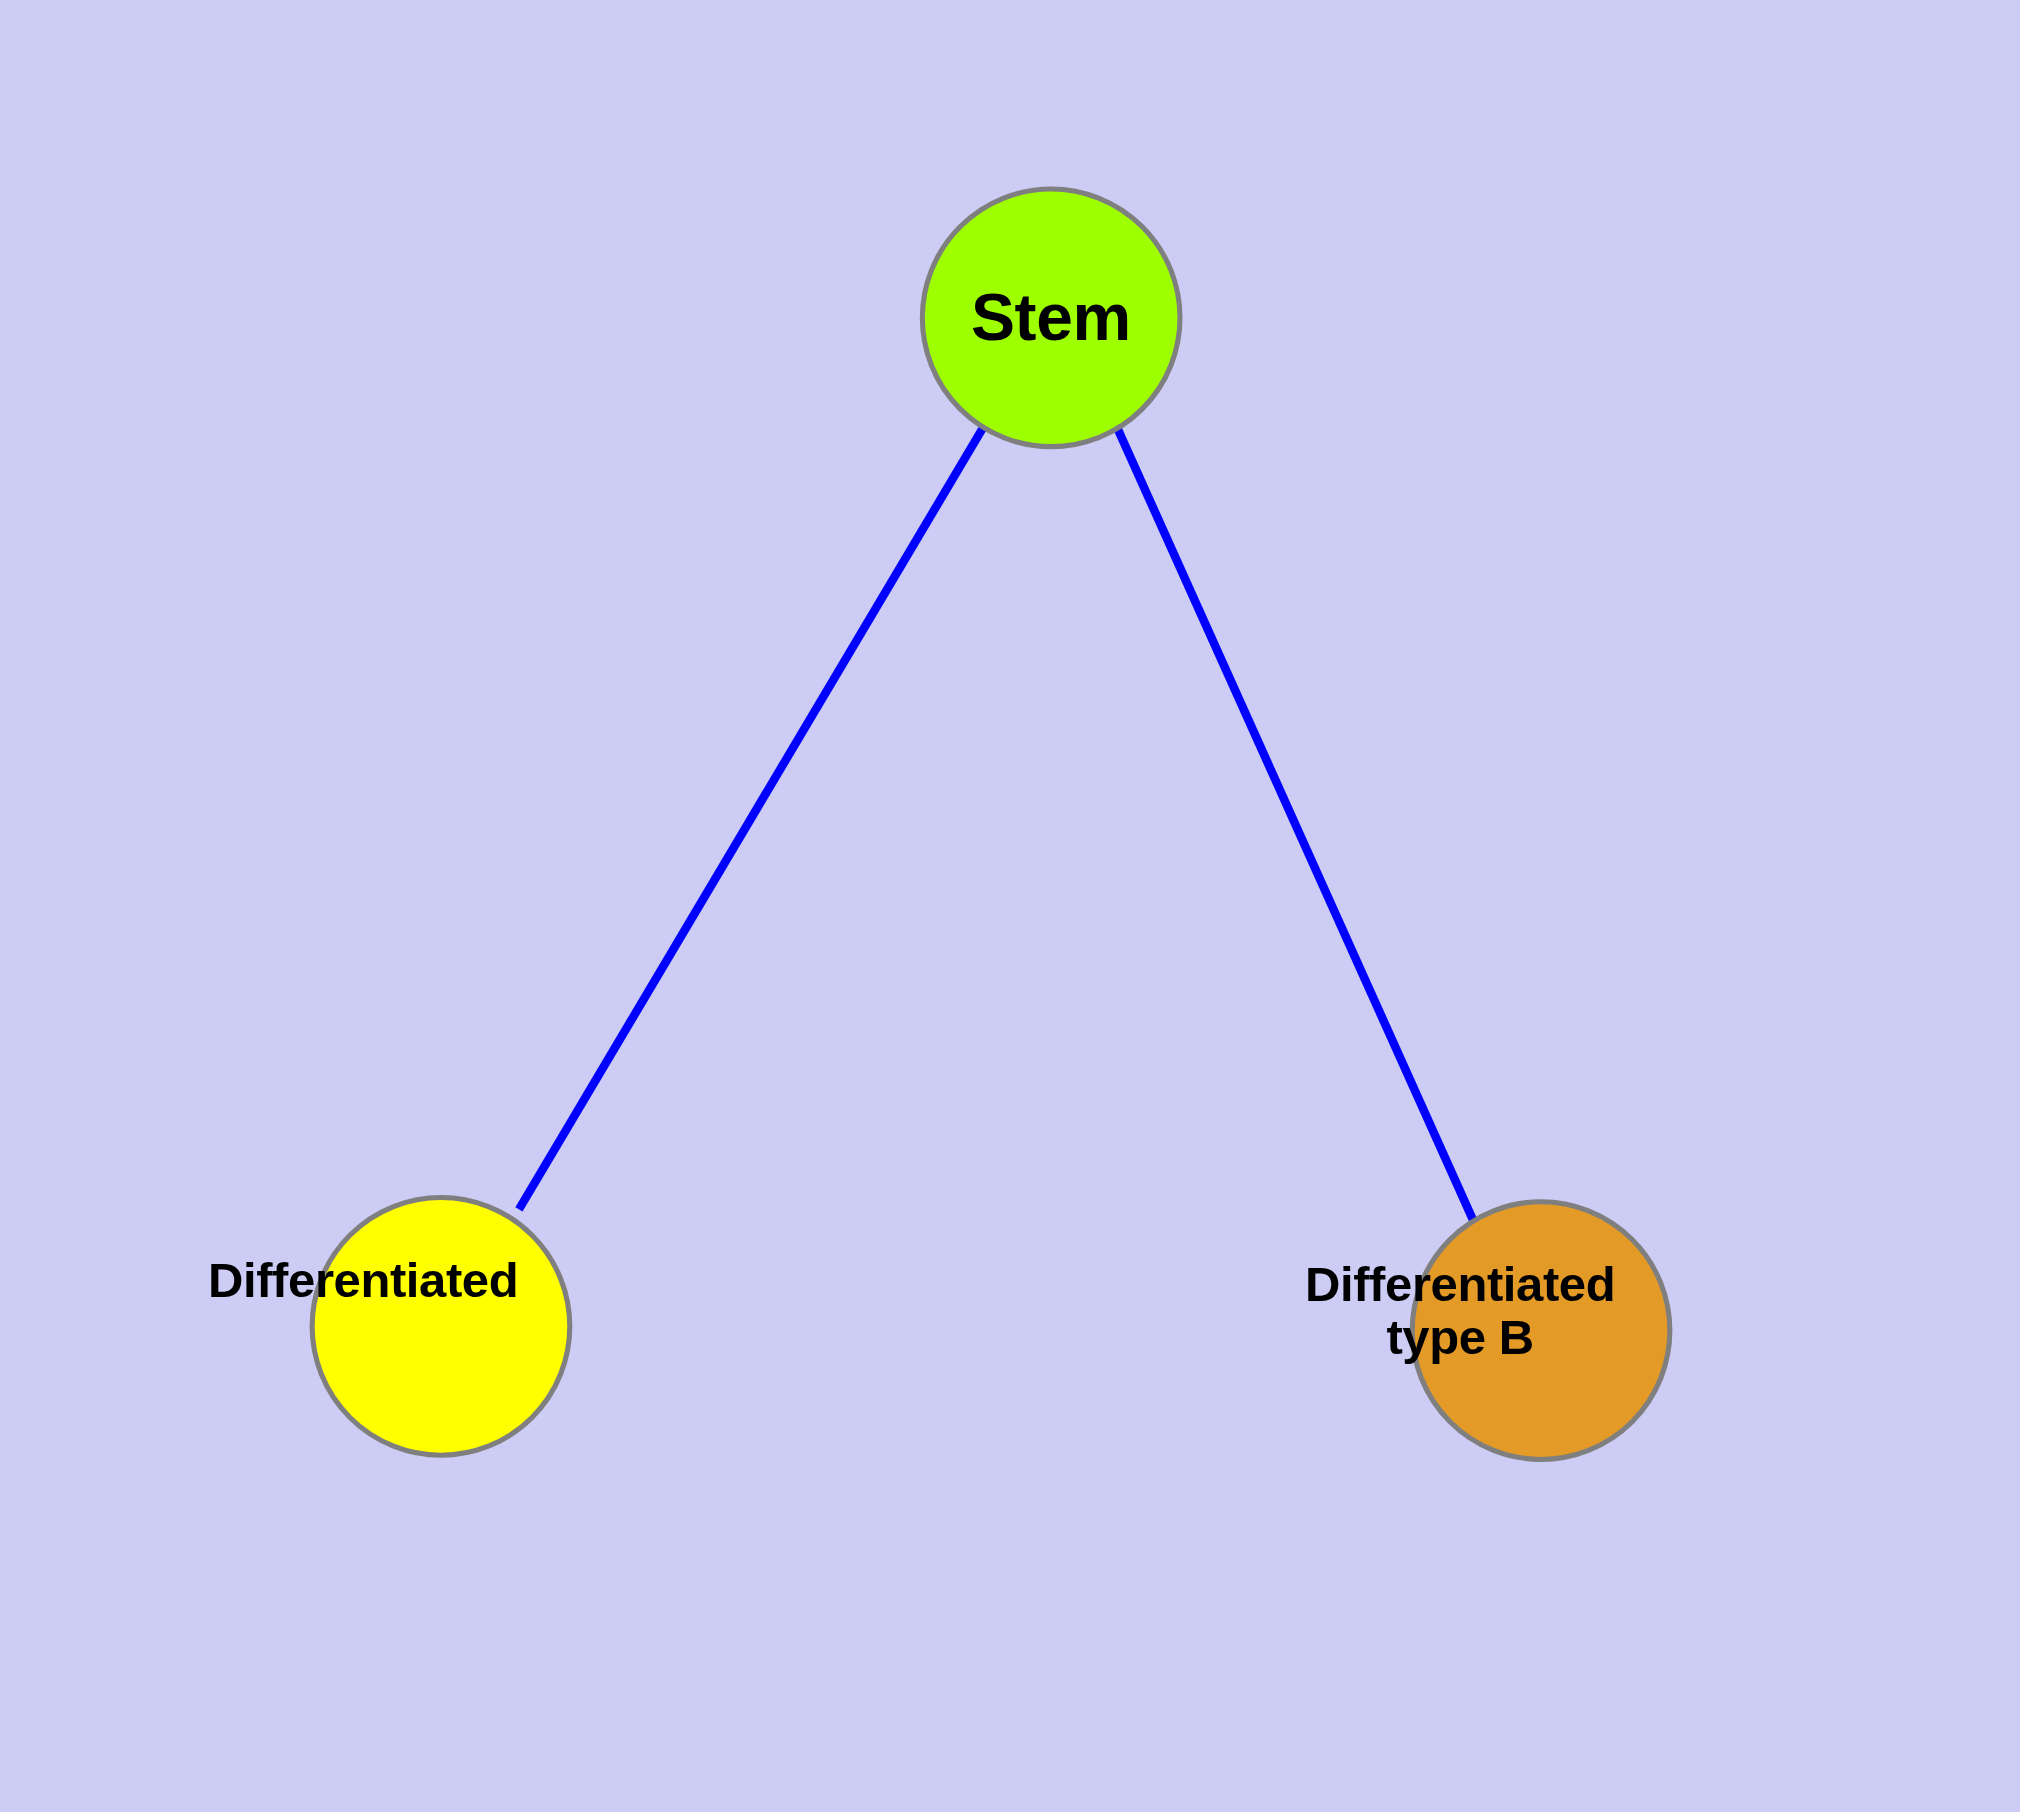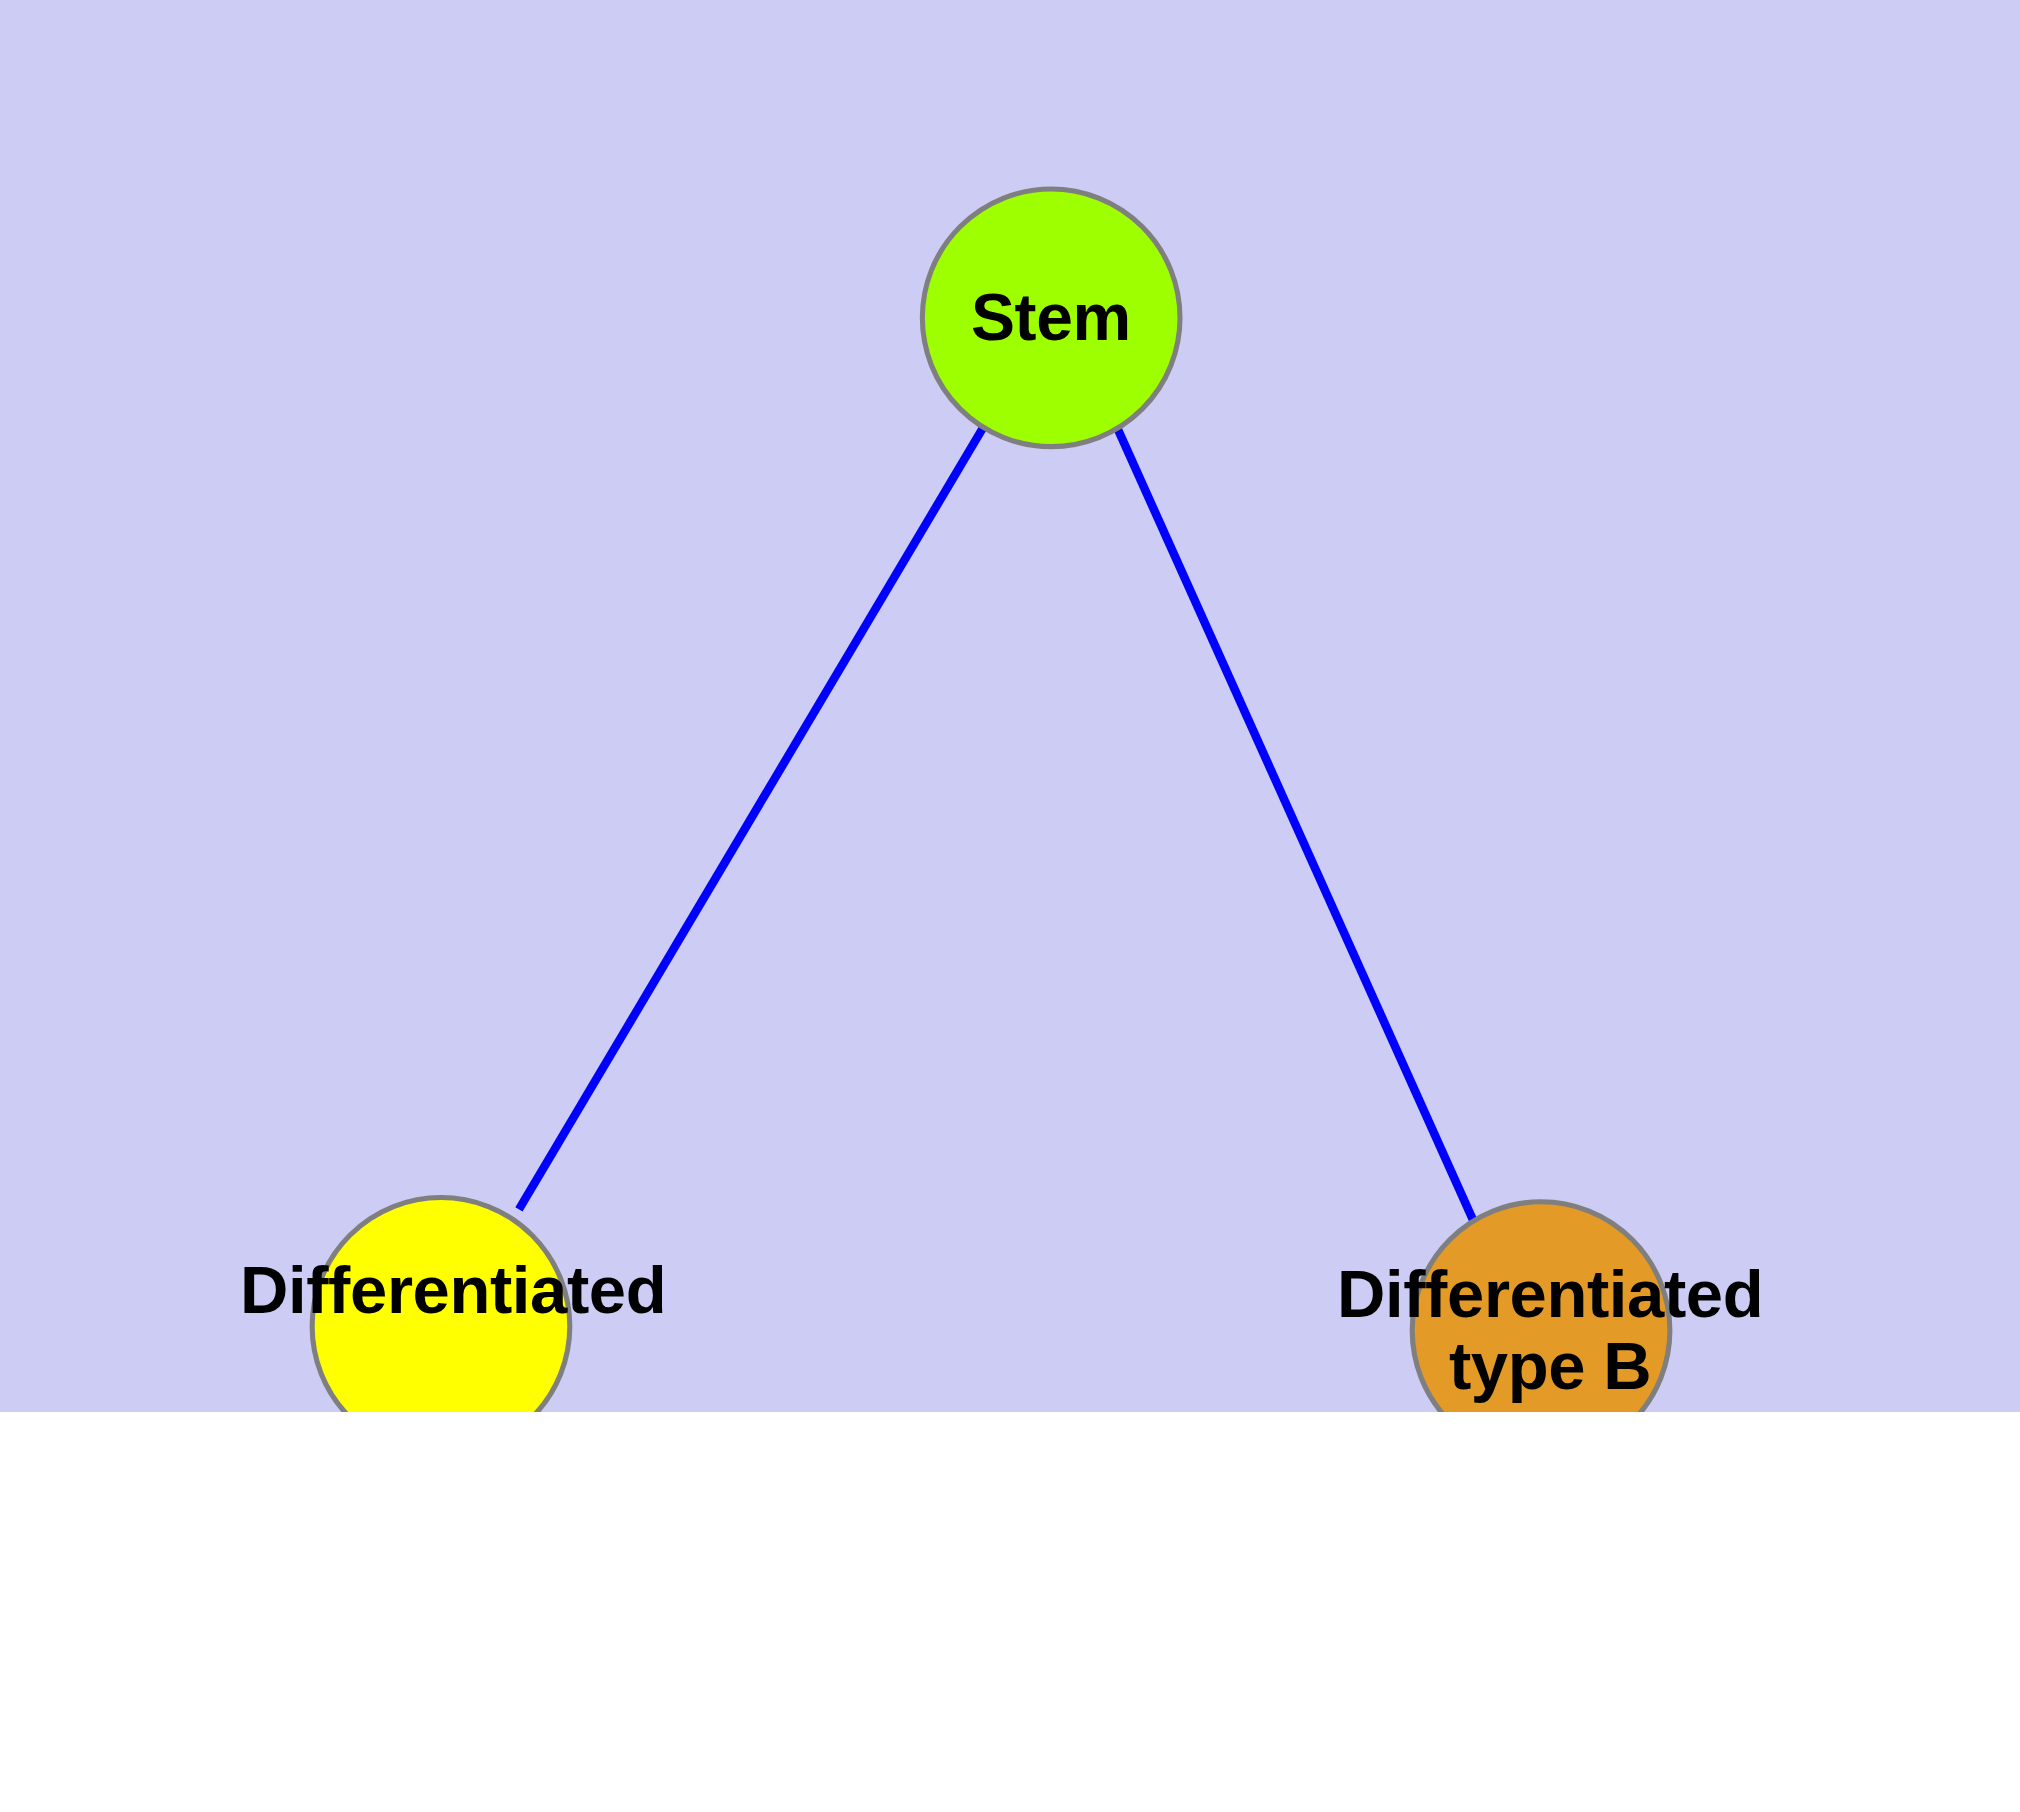--- a/index.html
+++ b/index.html
@@ -30,28 +30,27 @@
     text-align: center;
     white-space: pre;
     line-height: 1.08;
     pointer-events: none;
     letter-spacing: -0.4px;
   }
   .node-label.root {
     font-size: 66px;
   }
   .node-label.leaf {
-    font-size: 67px;
-    margin-left: 32px;
+    font-size: 49px;
   }
 </style>
 </head>
 <body>
 
-<div id="canvas" style="background: rgb(204, 204, 245); width: 2021px; height: 1412px;">
+<div id="canvas" style="background: rgb(204, 204, 245); width: 2021px; height: 1812px;">
 
   <svg id="graph-svg" viewBox="0 0 2384 2138" xmlns="http://www.w3.org/2000/svg">
     <rect id="bg-rect" x="0" y="0" width="2384" height="2138" fill="#ccccf5"></rect>
     <g id="edges-group">
         <line x1="1160" y1="504" x2="612" y2="1427" stroke="#0000ff" stroke-width="10" stroke-linecap="butt"></line>
         <line x1="1318" y1="505" x2="1738" y2="1440" stroke="#0000ff" stroke-width="10" stroke-linecap="butt"></line>
       </g>
     <g id="nodes-group">
         <circle cx="1240" cy="375" r="152" fill="#9eff00" stroke="#7f7f7f" stroke-width="6"></circle>
         <circle cx="520" cy="1565" r="152" fill="#ffff00" stroke="#7f7f7f" stroke-width="6"></circle>

